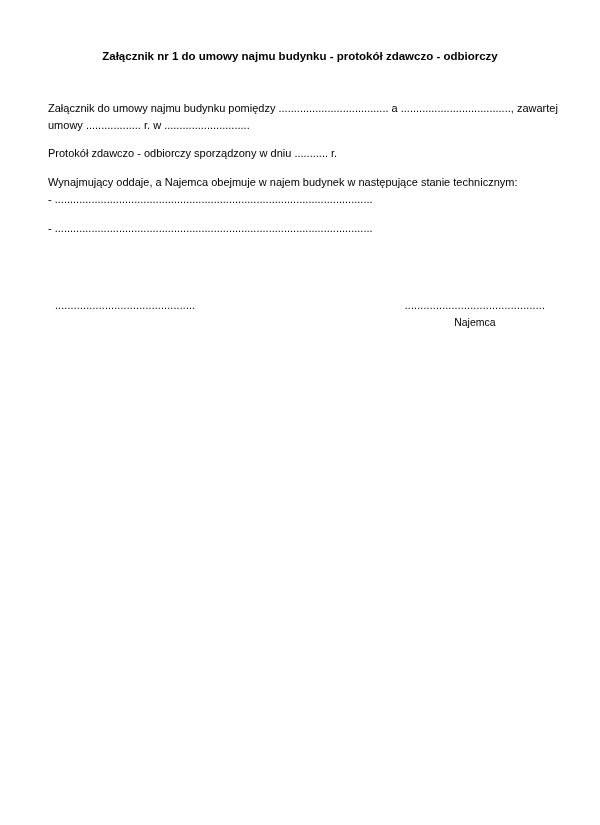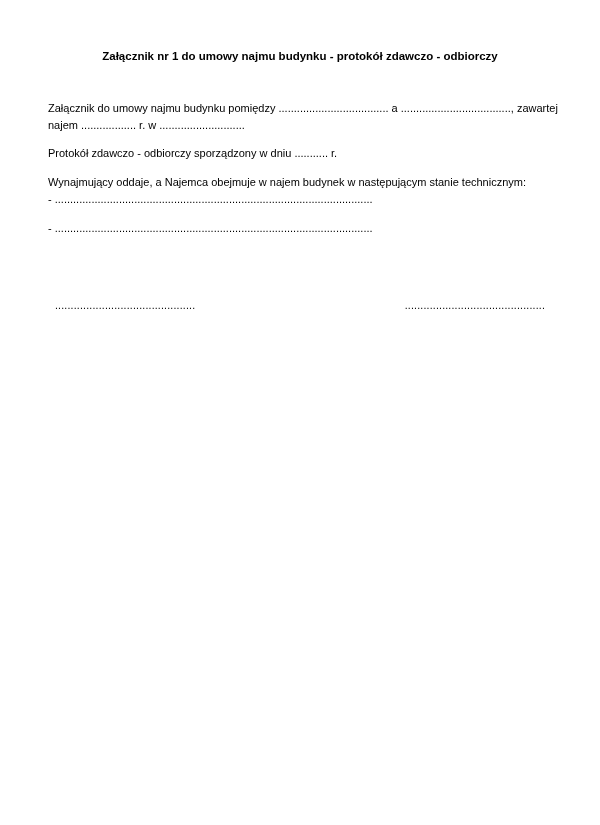--- a/index.html
+++ b/index.html
@@ -64,36 +64,37 @@
 </style>
 </head>
 <body>
 
 <div class="page">
 
   <h1 class="title">Załącznik nr 1 do umowy najmu budynku - protokół zdawczo - odbiorczy</h1>
 
   <div class="block" id="p-intro">
     <div class="line">Załącznik do umowy najmu budynku pomiędzy .................................... a ...................................., zawartej</div>
-    <div class="line">najem .................. r. w ............................</div>
+    <div class="line">umowy .................. r. w ............................</div>
   </div>
 
   <div class="block" id="p-protocol">Protokół zdawczo - odbiorczy sporządzony w dniu ........... r.</div>
 
   <div class="block" id="p-technical">
-    <div class="line">Wynajmujący oddaje, a Najemca obejmuje w najem budynek w następującym stanie technicznym:</div>
+    <div class="line">Wynajmujący oddaje, a Najemca obejmuje w najem budynek w następujące stanie technicznym:</div>
     <div class="line">- ........................................................................................................</div>
   </div>
 
   <div class="block" id="p-equipment">
     <div class="line">- ........................................................................................................</div>
   </div>
 
   <div class="sig-row">
     <div class="sig">
       <div class="sig-line">.............................................</div>
     </div>
     <div class="sig">
       <div class="sig-line">.............................................</div>
+      <div class="sig-label">Najemca</div>
     </div>
   </div>
 
 </div>
 
 </body></html>

